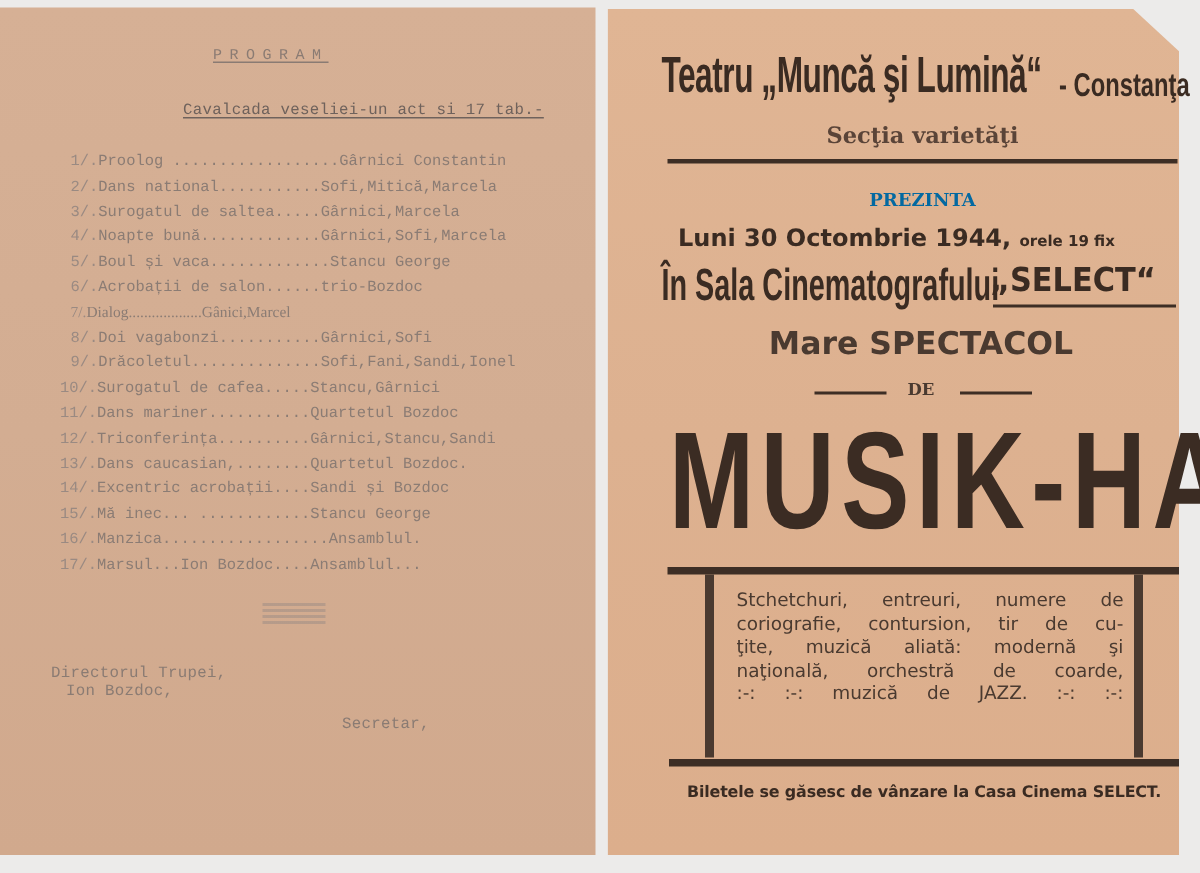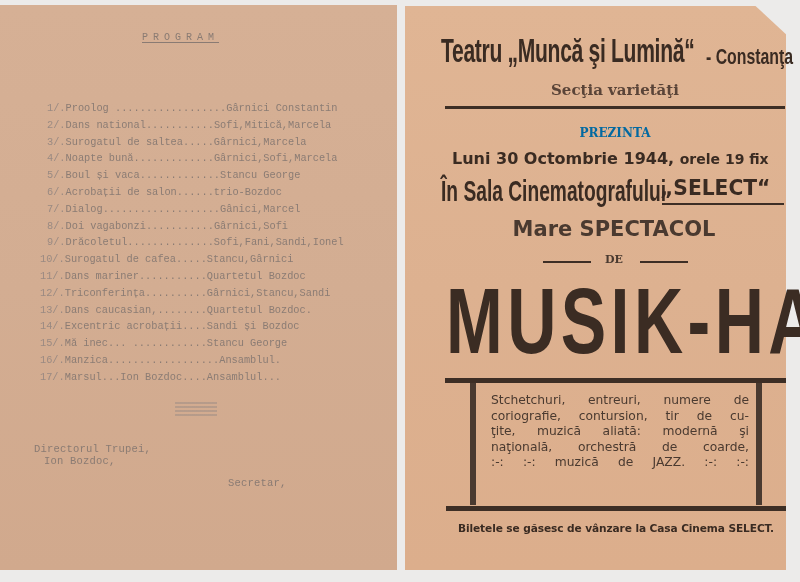--- a/index.html
+++ b/index.html
@@ -50,29 +50,30 @@
       font-family: "DejaVu Sans", sans-serif; font-weight: normal; font-size: 12.3px;
       line-height: 15.6px; color: #4a3a30; text-align: justify; text-align-last: justify;
     }
     .desc div { white-space: nowrap; display: flex; justify-content: space-between; }
   </style>
 </head>
 <body>
 
 <div id="left-page" class="page">
   <div class="tw ul" style="left:142px; top:27px; letter-spacing:5px; font-size:10px;">PROGRAM</div>
+  <div class="tw ul dark" style="left:122px; top:63px; font-size:10.5px;">Cavalcada veseliei-un act si 17 tab.-</div>
 
   <div id="program-list">
       <div class="prog-item" style="top: 97px; left: 47px;"><span class="num">1/.</span><span>Proolog</span><span> ..................</span><span>Gârnici Constantin</span></div>
       <div class="prog-item" style="top: 113.8px; left: 47px;"><span class="num">2/.</span><span>Dans national</span><span>...........</span><span>Sofi,Mitică,Marcela</span></div>
       <div class="prog-item" style="top: 130.6px; left: 47px;"><span class="num">3/.</span><span>Surogatul de saltea</span><span>.....</span><span>Gârnici,Marcela</span></div>
       <div class="prog-item" style="top: 147.4px; left: 47px;"><span class="num">4/.</span><span>Noapte bună</span><span>.............</span><span>Gârnici,Sofi,Marcela</span></div>
       <div class="prog-item" style="top: 164.2px; left: 47px;"><span class="num">5/.</span><span>Boul și vaca</span><span>.............</span><span>Stancu George</span></div>
       <div class="prog-item" style="top: 181px; left: 47px;"><span class="num">6/.</span><span>Acrobații de salon</span><span>......</span><span>trio-Bozdoc</span></div>
-      <div class="prog-item" style="top: 197.8px; left: 47px;"><span class="num">7/.</span><span>Dialog</span><span>...................</span><span>Gânici,Marcel</span></div>
+      <div class="prog-item" style="top: 197.8px; left: 47px; font-family: Liberation Serif, serif;"><span class="num">7/.</span><span>Dialog</span><span>...................</span><span>Gânici,Marcel</span></div>
       <div class="prog-item" style="top: 214.6px; left: 47px;"><span class="num">8/.</span><span>Doi vagabonzi</span><span>...........</span><span>Gârnici,Sofi</span></div>
       <div class="prog-item" style="top: 231.4px; left: 47px;"><span class="num">9/.</span><span>Drăcoletul</span><span>..............</span><span>Sofi,Fani,Sandi,Ionel</span></div>
       <div class="prog-item" style="top: 248.2px;"><span class="num">10/.</span><span>Surogatul de cafea</span><span>.....</span><span>Stancu,Gârnici</span></div>
       <div class="prog-item" style="top: 265px;"><span class="num">11/.</span><span>Dans mariner</span><span>...........</span><span>Quartetul Bozdoc</span></div>
       <div class="prog-item" style="top: 281.8px;"><span class="num">12/.</span><span>Triconferința</span><span>..........</span><span>Gârnici,Stancu,Sandi</span></div>
       <div class="prog-item" style="top: 298.6px;"><span class="num">13/.</span><span>Dans caucasian</span><span>,........</span><span>Quartetul Bozdoc.</span></div>
       <div class="prog-item" style="top: 315.4px;"><span class="num">14/.</span><span>Excentric acrobații</span><span>....</span><span>Sandi și Bozdoc</span></div>
       <div class="prog-item" style="top: 332.2px;"><span class="num">15/.</span><span>Mă inec...</span><span> ............</span><span>Stancu George</span></div>
       <div class="prog-item" style="top: 349px;"><span class="num">16/.</span><span>Manzica</span><span>..................</span><span>Ansamblul.</span></div>
       <div class="prog-item" style="top: 365.8px;"><span class="num">17/.</span><span>Marsul...Ion Bozdoc</span><span>....</span><span>Ansamblul...</span></div>
@@ -88,21 +89,21 @@
 <div id="right-page" class="page"></div>
 
 <div class="p cond" style="left:441px; top:30px; font-size:34px; letter-spacing:-0.5px; transform:scaleX(0.62); line-height:40px;">Teatru „Muncă şi Lumină“</div>
 <div class="p cond" style="left:706px; top:44px; font-size:22px; transform:scaleX(0.72); line-height:26px;">- Constanţa</div>
 <div class="p serif" style="left:540px; top:81px; width:150px; font-size:15px; color:#5a4438;">Secţia varietăţi</div>
 <div class="rule" style="left:445px; top:106px; width:340px; height:3px;"></div>
 
 <div class="p serif" style="left:555px; top:126px; width:120px; font-size:12px; color:#0369a1;">PREZINTA</div>
 <div class="p" style="left:452px; top:149px; font-family:'DejaVu Sans',sans-serif; font-weight:bold; font-size:16px; color:#3a2b22;">
   <span>Luni 30 Octombrie 1944,</span>
-  <span style="font-size:14px;">orele 19 fix</span>
+  <span style="font-size:10px;">orele 19 fix</span>
 </div>
 <div class="p cond" style="left:441px; top:174px; font-size:30px; transform:scaleX(0.64); line-height:34px;">În Sala Cinematografului</div>
 <div class="p" style="left:660px; top:175px; font-family:'DejaVu Sans',sans-serif; font-weight:bold; font-size:22px; color:#3a2b22; transform:scaleX(0.92); transform-origin:left top;">„SELECT“</div>
 <div class="rule" style="left:662px; top:203px; width:122px; height:2px;"></div>
 
 <div class="p" style="left:494px; top:217px; width:240px; font-family:'DejaVu Sans',sans-serif; font-weight:bold; font-size:21px; color:#4a3a30;">Mare SPECTACOL</div>
 <div class="rule" style="left:543px; top:261px; width:48px; height:1.5px;"></div>
 <div class="p serif" style="left:596px; top:253px; width:36px; font-size:11px; color:#4a3a30;">DE</div>
 <div class="rule" style="left:640px; top:261px; width:48px; height:1.5px;"></div>
 

